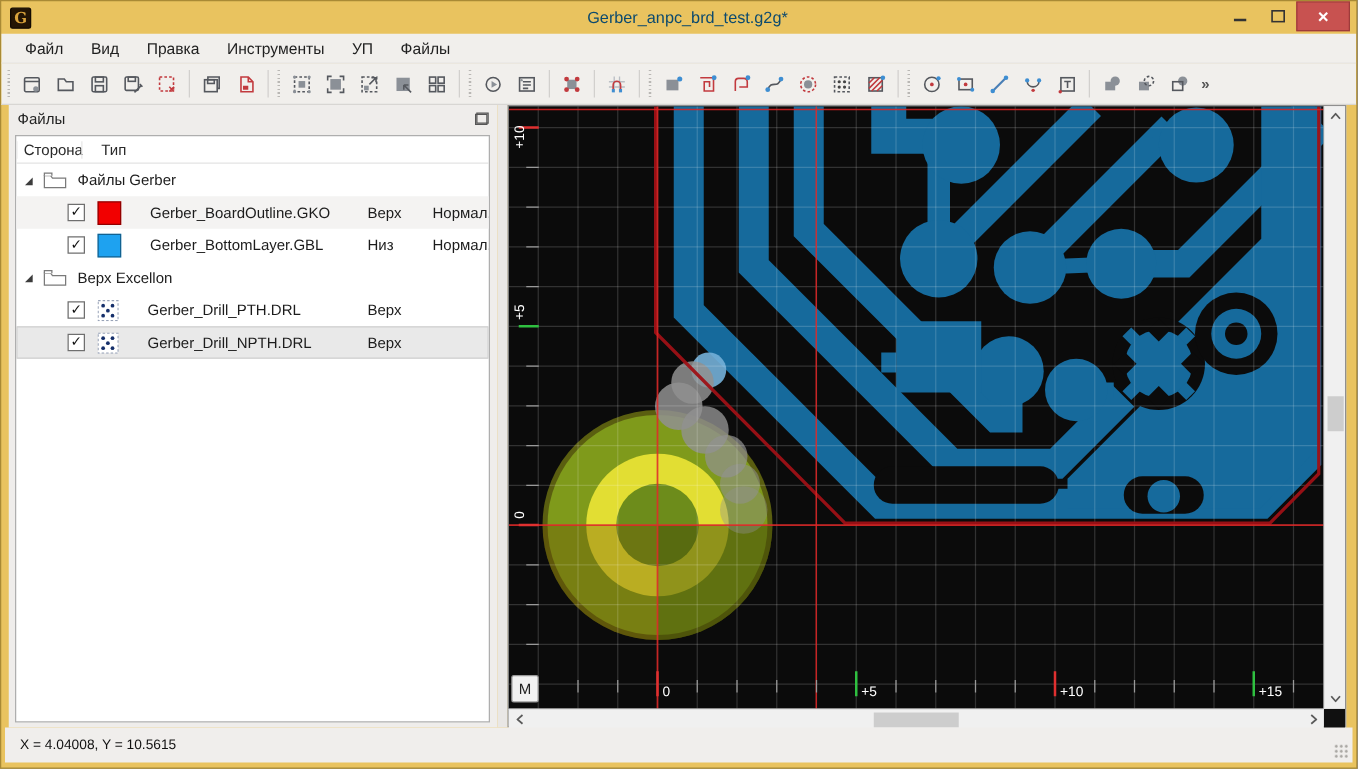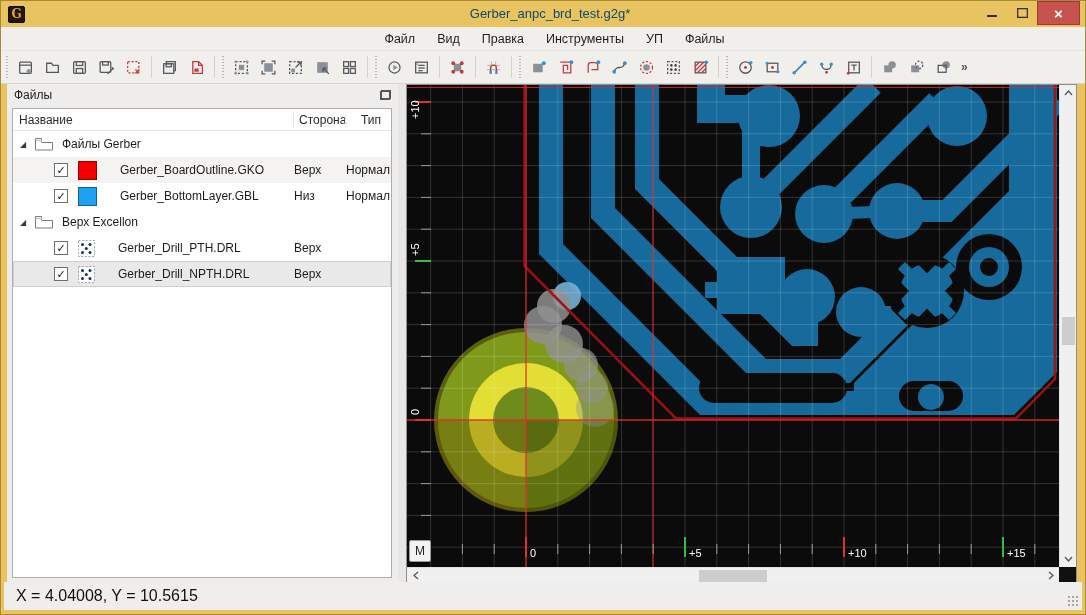--- a/index.html
+++ b/index.html
@@ -10,22 +10,22 @@
   .titlebar{height:26px;position:relative;display:flex;align-items:center;padding-left:7px;}
   .appicon{width:17px;height:17px;background:#241504;border:1px solid #120a02;color:#d9a33c;
     font:bold 12px "DejaVu Serif",serif;text-align:center;line-height:15px;border-radius:2px;}
   .title{position:absolute;left:14px;right:0;top:5px;text-align:center;font-size:13px;color:#0c4a6e;}
   .wctrls{position:absolute;right:5px;top:0;display:flex;align-items:flex-start;height:26px;}
   .wbtn{width:30px;height:24px;display:flex;align-items:center;justify-content:center;color:#333;}
   .wbtn svg{display:block}
   .wbtn.close{width:43px;background:var(--close_btn,#c85250);color:#fff;font:bold 15px "Liberation Sans",sans-serif;
     border:1px solid #9e3b3a;}
   
-  .menubar{height:24px;background:#f1efec;display:flex;align-items:center;padding-left:23px;
-    font-size:12.5px;color:#1f1f1f;border-bottom:1px solid #e6e4e1;justify-content:center;}
+  .menubar{height:24px;background:#f1efec;display:flex;align-items:center;padding-left:8px;
+    font-size:12.5px;color:#1f1f1f;border-bottom:1px solid #e6e4e1;}
   .menuitem{padding:3px 11px;}
   
   .toolbar{height:33px;background:#f1efec;border-bottom:1px solid #d8d6d3;display:flex;
     align-items:center;padding-left:2px;overflow:hidden;}
   .grip{width:5px;height:22px;margin:0 2px;background-image:repeating-linear-gradient(#b9b7b4 0 1px,transparent 1px 3px);background-size:2px 100%;background-repeat:no-repeat;background-position:1px 0;}
   .tsep{width:1px;height:22px;background:#d2d0cd;margin:0 4px;}
   .tbtn{width:27px;height:27px;display:flex;align-items:center;justify-content:center;border-radius:2px;}
   .tbtn svg{display:block}
   .ln{fill:none;stroke:#55585e;stroke-width:1.2px;}
   .lnd{fill:none;stroke:#55585e;stroke-width:1.2px;stroke-dasharray:2 1.6;}
@@ -72,21 +72,21 @@
     border-radius:2px;font-size:12px;color:#222;text-align:center;line-height:20px;}
   .vscroll{position:relative;background:#f0f0f0;border-left:1px solid #e2e2e2;}
   .hscroll{position:relative;background:#f0f0f0;border-top:1px solid #e2e2e2;}
   .sb-arrow{position:absolute;width:17px;height:16px;display:flex;align-items:center;justify-content:center;}
   .vthumb{position:absolute;left:2px;width:13px;top:232px;height:28px;background:#cdcdcd;}
   .hthumb{position:absolute;top:2px;height:12px;left:292px;width:68px;background:#cdcdcd;}
   .corner{background:#101010;}
   .chev{stroke:#5a5a5a;stroke-width:1.4px;fill:none;}
   
   .statusbar{height:28px;margin:0 3px;background:#f0eeec;display:flex;align-items:center;
-    padding-left:12px;font-size:16px;color:#111;position:relative;}
+    padding-left:12px;font-size:11px;color:#111;position:relative;}
   .resizegrip{position:absolute;right:3px;bottom:3px;width:12px;height:12px;
     background-image:radial-gradient(#a8a6a2 1px,transparent 1.2px);background-size:4px 4px;}
 </style>
 </head>
 <body>
 
 <div class="window">
 
   <div class="titlebar">
     <div class="appicon">G</div>
@@ -353,21 +353,20 @@
   <div class="main">
 
     <div class="sidepanel">
       <div class="panelheader">
         <span>Файлы</span>
         <span class="sp"></span>
         <span class="dockico"></span>
       </div>
       <div class="treebox">
         <div class="theader">
-          <span class="th-name">Название</span>
           <span class="th-side">Сторона</span>
           <span class="th-type">Тип</span>
         </div>
 
         <div class="row">
           <span class="expander">◢</span>
           <svg class="fol" width="20" height="16">
               <path d="M1.5 14 V4.5 h5 l1.5 2 h10.5 v7.5 z" fill="#fff" stroke="#7a7a7a"></path>
               <path d="M1.5 4.5 V2.5 h6 v2" fill="#fff" stroke="#7a7a7a"></path>
             </svg>

